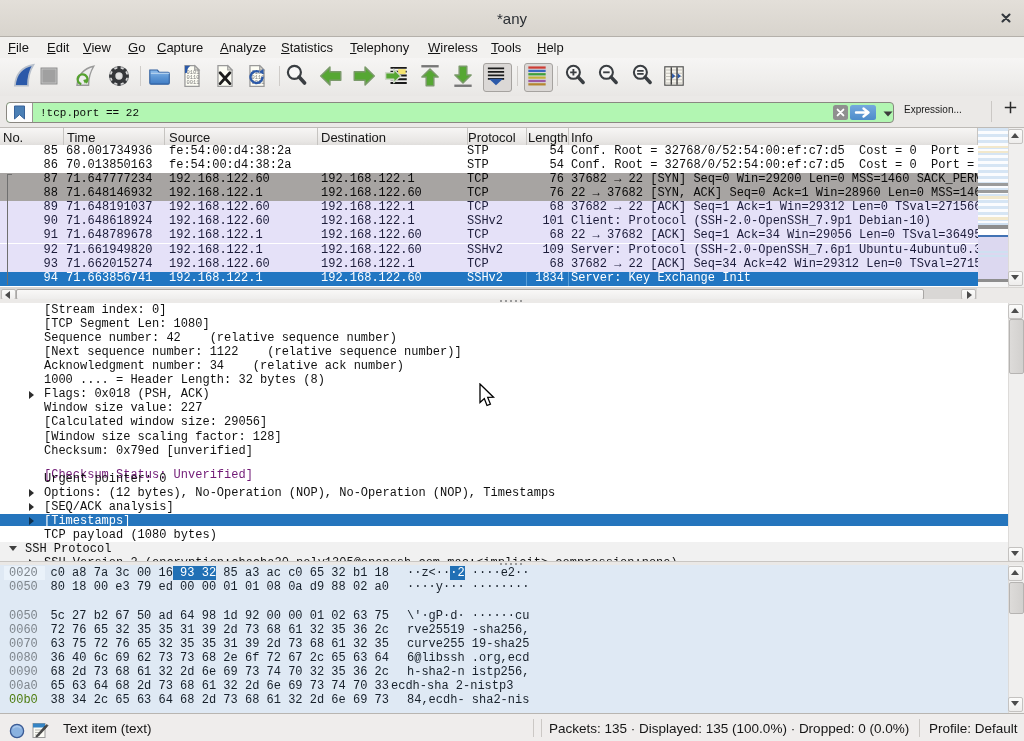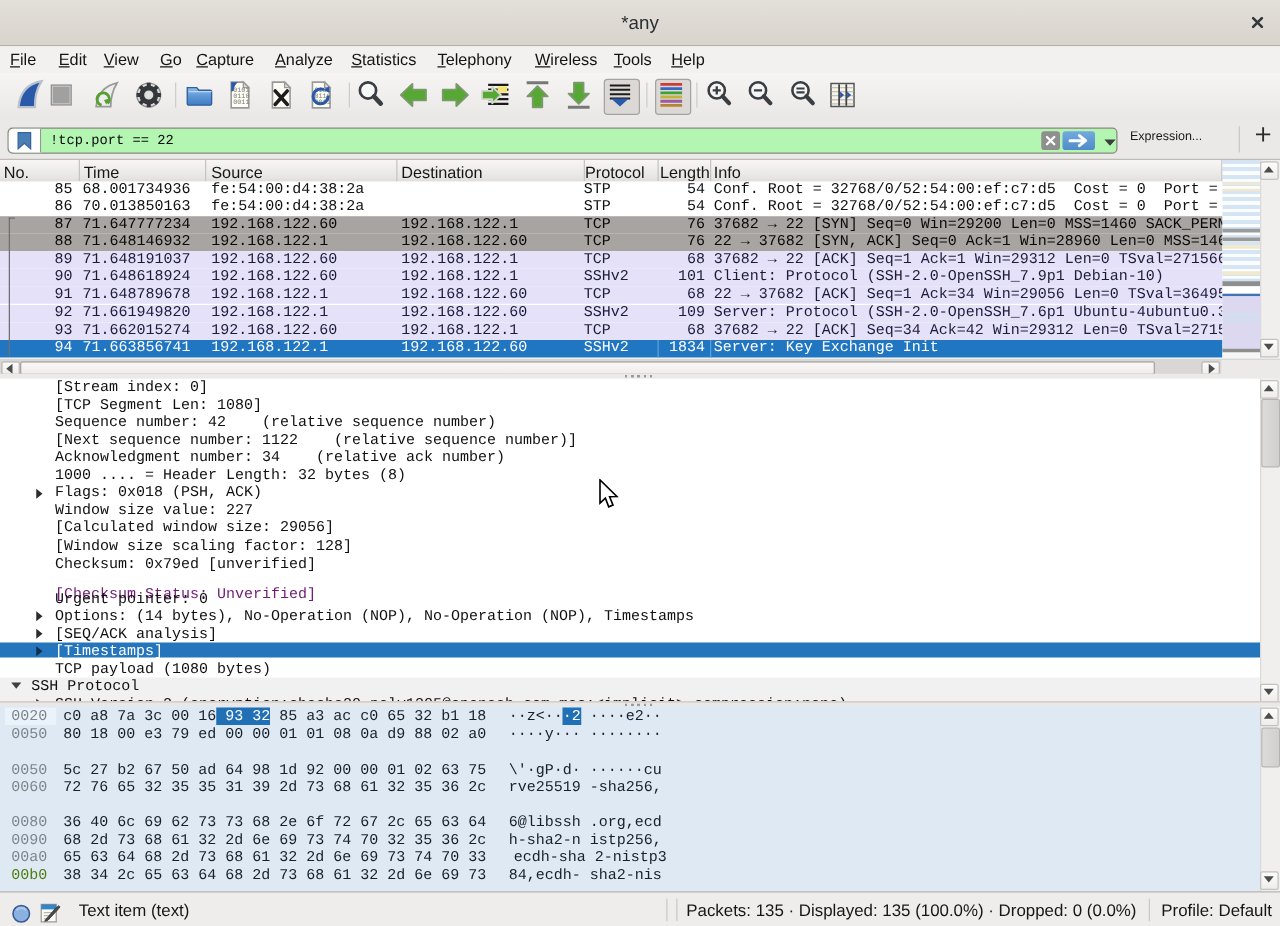--- a/index.html
+++ b/index.html
@@ -304,21 +304,21 @@
     <div class="dline mono" style="top:56.37px;color:#101010"><span class="dtx" style="left:44px">Acknowledgment number: 34    (relative ack number)</span></div>
     <div class="dline mono" style="top:70.4px;color:#101010"><span class="dtx" style="left:44px">1000 .... = Header Length: 32 bytes (8)</span></div>
     <div class="dline mono" style="top:84.43px;color:#101010"><span class="dtx" style="left:44px">Flags: 0x018 (PSH, ACK)</span></div>
     <div class="tri" style="left:29px;top:87.63px;border-top:4px solid transparent;border-bottom:4px solid transparent;border-left:5px solid #2c2c2c"></div>
     <div class="dline mono" style="top:98.46px;color:#101010"><span class="dtx" style="left:44px">Window size value: 227</span></div>
     <div class="dline mono" style="top:112.49px;color:#101010"><span class="dtx" style="left:44px">[Calculated window size: 29056]</span></div>
     <div class="dline mono" style="top:126.52px;color:#101010"><span class="dtx" style="left:44px">[Window size scaling factor: 128]</span></div>
     <div class="dline mono" style="top:140.55px;color:#101010"><span class="dtx" style="left:44px">Checksum: 0x79ed [unverified]</span></div>
     <div class="dline mono" style="top:165px;color:#701a75"><span class="dtx" style="left:44px">[Checksum Status: Unverified]</span></div>
     <div class="dline mono" style="top:168.61px;color:#101010"><span class="dtx" style="left:44px">Urgent pointer: 0</span></div>
-    <div class="dline mono" style="top:182.64px;color:#101010"><span class="dtx" style="left:44px">Options: (14 bytes), No-Operation (NOP), No-Operation (NOP), Timestamps</span></div>
+    <div class="dline mono" style="top:182.64px;color:#101010"><span class="dtx" style="left:44px">Options: (12 bytes), No-Operation (NOP), No-Operation (NOP), Timestamps</span></div>
     <div class="tri" style="left:29px;top:185.84px;border-top:4px solid transparent;border-bottom:4px solid transparent;border-left:5px solid #2c2c2c"></div>
     <div class="dline mono" style="top:196.67px;color:#101010"><span class="dtx" style="left:44px">[SEQ/ACK analysis]</span></div>
     <div class="tri" style="left:29px;top:199.87px;border-top:4px solid transparent;border-bottom:4px solid transparent;border-left:5px solid #2c2c2c"></div>
     <div class="dline mono" style="top:210.7px;color:#ffffff"><span class="dtx" style="left:44px">[Timestamps]</span></div>
     <div class="tri" style="left:29px;top:213.9px;border-top:4px solid transparent;border-bottom:4px solid transparent;border-left:5px solid #10314e"></div>
     <div class="dline mono" style="top:224.73px;color:#101010"><span class="dtx" style="left:44px">TCP payload (1080 bytes)</span></div>
     <div class="dline mono" style="top:238.76px;color:#101010"><span class="dtx" style="left:25px">SSH Protocol</span></div>
     <div class="tri" style="left:9px;top:243.16px;border-left:4px solid transparent;border-right:4px solid transparent;border-top:5px solid #3f3f3f"></div>
     <div class="dline mono" style="top:252.79px;color:#101010"><span class="dtx" style="left:44px">SSH Version 2 (encryption:chacha20-poly1305@openssh.com mac:&lt;implicit&gt; compression:none)</span></div>
     <div class="tri" style="left:29px;top:255.99px;border-top:4px solid transparent;border-bottom:4px solid transparent;border-left:5px solid #2c2c2c"></div>
@@ -333,23 +333,24 @@
     <path d="M2 1 L2 19.5 L6.3 15.6 L9 22.5 L12.4 21.1 L9.7 14.4 L15.5 14.2 Z" fill="#ffffff" stroke="#000" stroke-width="1.3"></path>
   </svg>
 <div id="split2" class="ab">
     <div class="ab" style="left:500px;top:1px;width:24px;height:2px;background:repeating-linear-gradient(90deg,#9a9a9a 0 2px,transparent 2px 5px)"></div>
   </div>
 <div id="xpane" class="ab">
     <div class="mono ab" style="left:0;top:1.2px;height:14px;width:1008px;color:#17202a"><span class="ab" style="left:4px;top:0;width:41px;height:14px;background:#eaf2fa"></span><span class="ab" style="left:9px;top:0;color:#7e858c">0020</span><span class="ab" style="left:50.5px;top:0">c0 a8 7a 3c 00 16<span style="background:#2170b5;color:#fff"> 93 32</span> 85 a3 ac c0 65 32 b1 18</span><span class="ab" style="left:407px;top:0">··z&lt;··<span style="background:#2170b5;color:#fff">·2</span> ····e2··</span></div>
     <div class="mono ab" style="left:0;top:15.3px;height:14px;width:1008px;color:#17202a"><span class="ab" style="left:9px;top:0;color:#7e858c">0050</span><span class="ab" style="left:50.5px;top:0">80 18 00 e3 79 ed 00 00 01 01 08 0a d9 88 02 a0</span><span class="ab" style="left:407px;top:0">····y··· ········</span></div>
     <div class="mono ab" style="left:0;top:43.5px;height:14px;width:892px;color:#17202a"><span class="ab" style="left:9px;top:0;color:#7e858c">0050</span><span class="ab" style="left:50.5px;top:0">5c 27 b2 67 50 ad 64 98 1d 92 00 00 01 02 63 75</span><span class="ab" style="left:407px;top:0">\'·gP·d· ······cu</span></div>
     <div class="mono ab" style="left:0;top:57.6px;height:14px;width:1008px;color:#17202a"><span class="ab" style="left:9px;top:0;color:#7e858c">0060</span><span class="ab" style="left:50.5px;top:0">72 76 65 32 35 35 31 39 2d 73 68 61 32 35 36 2c</span><span class="ab" style="left:407px;top:0">rve25519 -sha256,</span></div>
+    <div class="mono ab" style="left:0;top:71.7px;height:14px;width:1008px;color:#17202a"><span class="ab" style="left:9px;top:0;color:#7e858c">0070</span><span class="ab" style="left:50.5px;top:0">63 75 72 76 65 32 35 35 31 39 2d 73 68 61 32 35</span><span class="ab" style="left:407px;top:0">curve255 19-sha25</span></div>
     <div class="mono ab" style="left:0;top:85.8px;height:14px;width:1008px;color:#17202a"><span class="ab" style="left:9px;top:0;color:#7e858c">0080</span><span class="ab" style="left:50.5px;top:0">36 40 6c 69 62 73 73 68 2e 6f 72 67 2c 65 63 64</span><span class="ab" style="left:407px;top:0">6@libssh .org,ecd</span></div>
     <div class="mono ab" style="left:0;top:99.9px;height:14px;width:1008px;color:#17202a"><span class="ab" style="left:9px;top:0;color:#7e858c">0090</span><span class="ab" style="left:50.5px;top:0">68 2d 73 68 61 32 2d 6e 69 73 74 70 32 35 36 2c</span><span class="ab" style="left:407px;top:0">h-sha2-n istp256,</span></div>
-    <div class="mono ab" style="left:0;top:114px;height:14px;width:1008px;color:#17202a"><span class="ab" style="left:9px;top:0;color:#7e858c">00a0</span><span class="ab" style="left:50.5px;top:0">65 63 64 68 2d 73 68 61 32 2d 6e 69 73 74 70 33</span><span class="ab" style="left:411px;top:0">ecdh-sha 2-nistp3</span></div>
+    <div class="mono ab" style="left:0;top:114px;height:14px;width:1008px;color:#17202a"><span class="ab" style="left:9px;top:0;color:#7e858c">00a0</span><span class="ab" style="left:50.5px;top:0">65 63 64 68 2d 73 68 61 32 2d 6e 69 73 74 70 33</span><span class="ab" style="left:391px;top:0">ecdh-sha 2-nistp3</span></div>
     <div class="mono ab" style="left:0;top:128.1px;height:14px;width:1008px;color:#17202a"><span class="ab" style="left:9px;top:0;color:#4d7c0f">00b0</span><span class="ab" style="left:50.5px;top:0">38 34 2c 65 63 64 68 2d 73 68 61 32 2d 6e 69 73</span><span class="ab" style="left:407px;top:0">84,ecdh- sha2-nis</span></div>
   </div>
 <div class="sbv ab" style="left:1008px;top:565px;width:16px;height:148px"></div>
 <div class="sbtn ab" style="left:1008px;top:566px;width:13px;height:13px"></div>
 <div class="tri" style="left:1011px;top:569.75px;border-left:4.5px solid transparent;border-right:4.5px solid transparent;border-bottom:5.5px solid #4c4c4c"></div>
 <div class="slid ab" style="top:582px;height:30px"></div>
 <div class="sbtn ab" style="left:1008px;top:697px;width:13px;height:13px"></div>
 <div class="tri" style="left:1011px;top:700.75px;border-left:4.5px solid transparent;border-right:4.5px solid transparent;border-top:5.5px solid #4c4c4c"></div>
 <div id="sbar" class="ab">
     <svg class="ab" style="left:9px;top:9px" width="16" height="16" viewBox="0 0 16 16">

